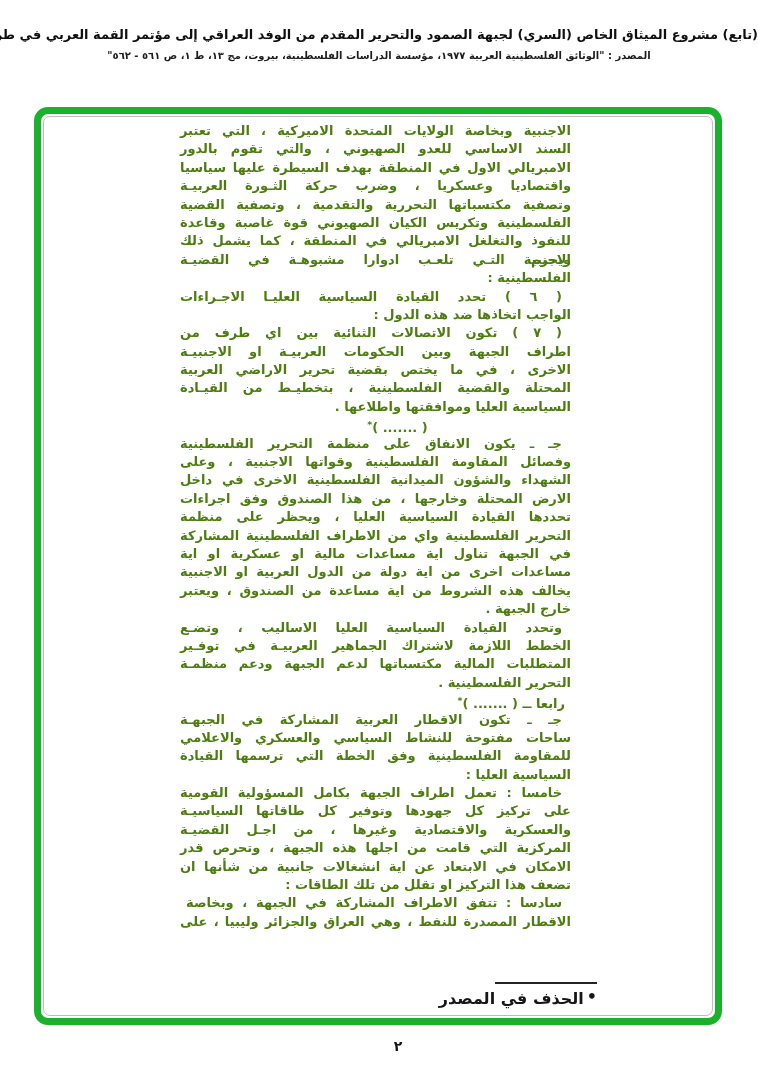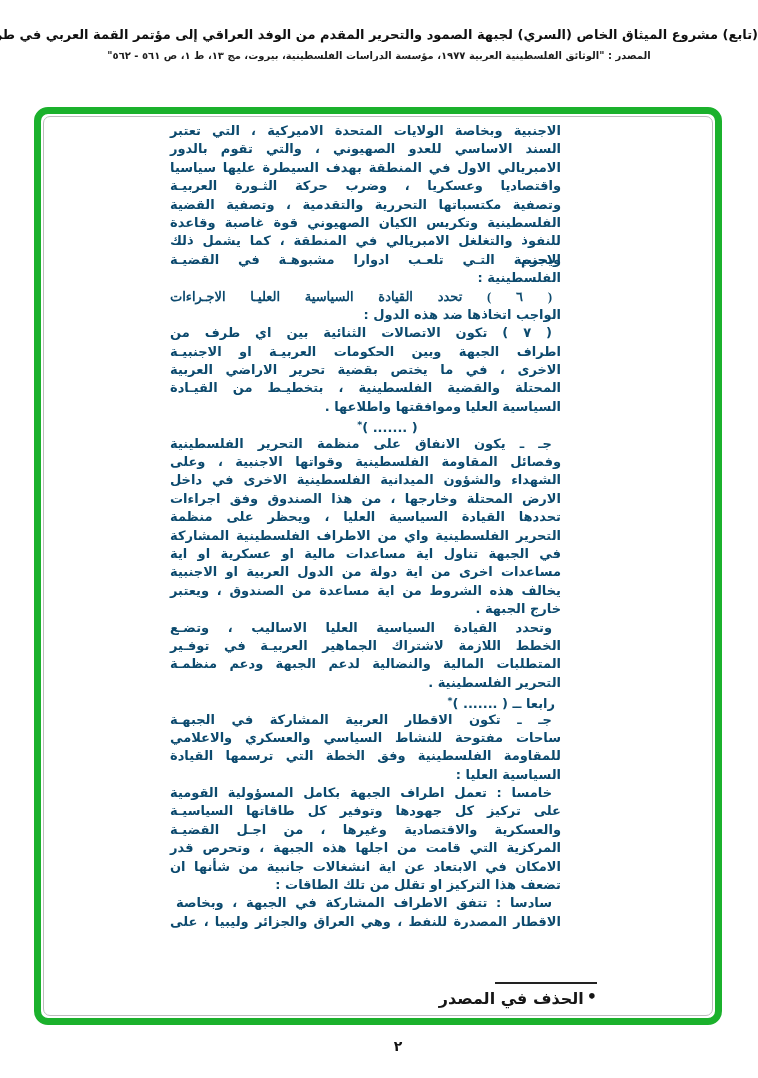--- a/index.html
+++ b/index.html
@@ -19,22 +19,22 @@
   .frame{
     position:absolute;left:34px;top:107px;width:688px;height:918px;
     box-sizing:border-box;border:7px solid #1bb12c;border-radius:14px;
     background:#ffffff;
   }
   .inner-line{
     position:absolute;inset:2px;border:1px solid #bdbdbd;border-radius:7px;
     pointer-events:none;
   }
   .doc-text{
-    position:absolute;top:8px;left:129px;width:391px;
-    direction:rtl;font-size:13px;font-weight:bold;color:#0c4a6e;
+    position:absolute;top:8px;left:139px;width:391px;
+    direction:rtl;font-size:13px;font-weight:bold;color:#4d7c0f;
   }
   .line{height:18.4px;line-height:18.4px;}
   .line.j{text-align:justify;text-align-last:justify;text-justify:inter-word;}
   .line.r{text-align:right;}
   .line.c{text-align:center;}
   .star{font-size:9.5px;vertical-align:4px;}
   .footnote{position:absolute;right:118px;bottom:10px;direction:rtl;}
   .fn-rule{width:102px;border-top:2px solid #222;margin-bottom:3px;}
   .fn-line{font-size:16px;font-weight:bold;white-space:nowrap;text-align:right;color:#161616;}
   .fn-marker{vertical-align:2px;margin-left:3px;}
@@ -54,41 +54,41 @@
   <div class="doc-text" id="doc-text">
       <div class="line j">الاجنبية وبخاصة الولايات المتحدة الاميركية ، التي تعتبر</div>
       <div class="line j">السند الاساسي للعدو الصهيوني ، والتي تقوم بالدور</div>
       <div class="line j">الامبريالي الاول في المنطقة بهدف السيطرة عليها سياسيا</div>
       <div class="line j">واقتصاديا وعسكريا ، وضرب حركة الثـورة العربيـة</div>
       <div class="line j">وتصفية مكتسباتها التحررية والتقدمية ، وتصفية القضية</div>
       <div class="line j">الفلسطينية وتكريس الكيان الصهيوني قوة غاصبة وقاعدة</div>
       <div class="line j">للنفوذ والتغلغل الامبريالي في المنطقة ، كما يشمل ذلك ويحرم</div>
       <div class="line j">الاجنبية التـي تلعـب ادوارا مشبوهـة في القضيـة</div>
       <div class="line r">الفلسطينية :</div>
-      <div class="line j" style="padding-right: 9px; font-family: Liberation Serif, serif;">( ٦ ) تحدد القيادة السياسية العليـا الاجـراءات</div>
+      <div class="line j" style="padding-right: 9px;">( ٦ ) تحدد القيادة السياسية العليـا الاجـراءات</div>
       <div class="line r">الواجب اتخاذها ضد هذه الدول :</div>
       <div class="line j" style="padding-right: 9px;">( ٧ ) تكون الاتصالات الثنائية بين اي طرف من</div>
       <div class="line j">اطراف الجبهة وبين الحكومات العربيـة او الاجنبيـة</div>
       <div class="line j">الاخرى ، في ما يختص بقضية تحرير الاراضي العربية</div>
       <div class="line j">المحتلة والقضية الفلسطينية ، بتخطيـط من القيـادة</div>
       <div class="line r">السياسية العليا وموافقتها واطلاعها .</div>
       <div class="line c" style="padding-left: 44px;">( ....... )<span class="star">*</span></div>
       <div class="line j" style="padding-right: 9px;">جـ ـ يكون الانفاق على منظمة التحرير الفلسطينية</div>
       <div class="line j">وفصائل المقاومة الفلسطينية وقواتها الاجنبية ، وعلى</div>
       <div class="line j">الشهداء والشؤون الميدانية الفلسطينية الاخرى في داخل</div>
       <div class="line j">الارض المحتلة وخارجها ، من هذا الصندوق وفق اجراءات</div>
       <div class="line j">تحددها القيادة السياسية العليا ، ويحظر على منظمة</div>
       <div class="line j">التحرير الفلسطينية واي من الاطراف الفلسطينية المشاركة</div>
       <div class="line j">في الجبهة تناول اية مساعدات مالية او عسكرية او اية</div>
       <div class="line j">مساعدات اخرى من اية دولة من الدول العربية او الاجنبية</div>
       <div class="line j">يخالف هذه الشروط من اية مساعدة من الصندوق ، ويعتبر</div>
       <div class="line r">خارج الجبهة .</div>
       <div class="line j" style="padding-right: 9px;">وتحدد القيادة السياسية العليا الاساليب ، وتضـع</div>
       <div class="line j">الخطط اللازمة لاشتراك الجماهير العربيـة في توفـير</div>
-      <div class="line j">المتطلبات المالية والنضالية لدعم الجبهة ودعم منظمـة</div>
+      <div class="line j">المتطلبات المالية مكتسباتها لدعم الجبهة ودعم منظمـة</div>
       <div class="line r">التحرير الفلسطينية .</div>
       <div class="line r" style="padding-right: 6px;">رابعا ــ ( ....... )<span class="star">*</span></div>
       <div class="line j" style="padding-right: 9px;">جـ ـ تكون الاقطار العربية المشاركة في الجبهـة</div>
       <div class="line j">ساحات مفتوحة للنشاط السياسي والعسكري والاعلامي</div>
       <div class="line j">للمقاومة الفلسطينية وفق الخطة التي ترسمها القيادة</div>
       <div class="line r">السياسية العليا :</div>
       <div class="line j" style="padding-right: 9px;">خامسا : تعمل اطراف الجبهة بكامل المسؤولية القومية</div>
       <div class="line j">على تركيز كل جهودها وتوفير كل طاقاتها السياسيـة</div>
       <div class="line j">والعسكرية والاقتصادية وغيرها ، من اجـل القضيـة</div>
       <div class="line j">المركزية التي قامت من اجلها هذه الجبهة ، وتحرص قدر</div>

